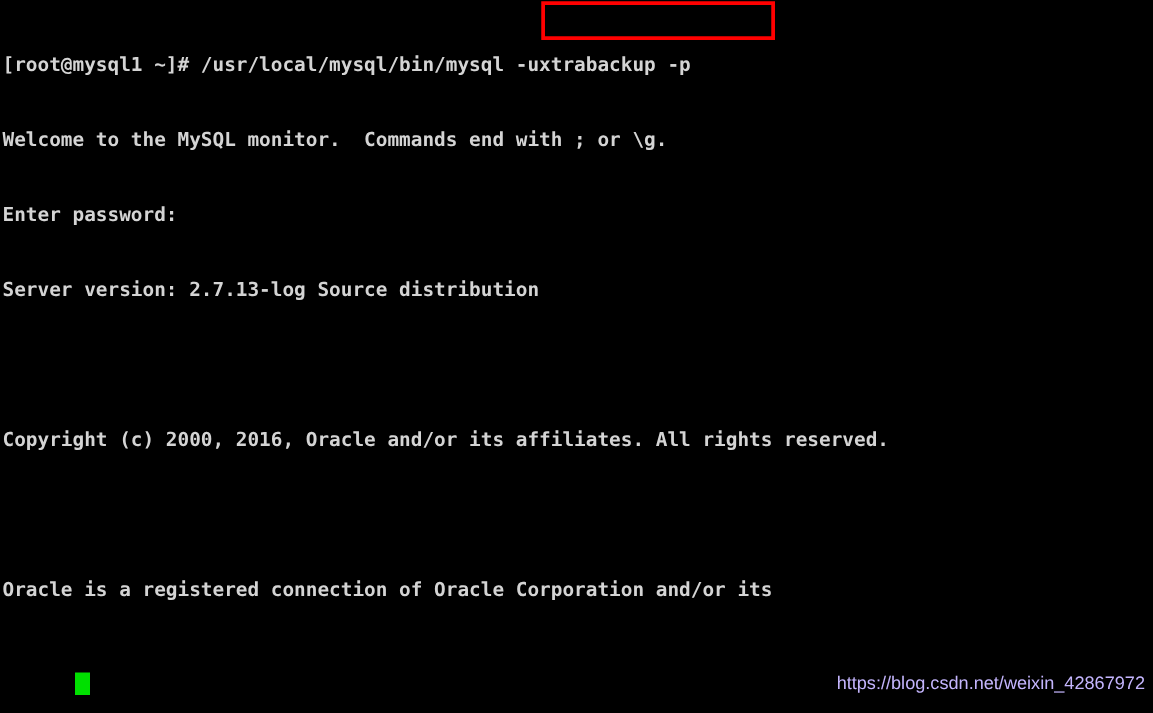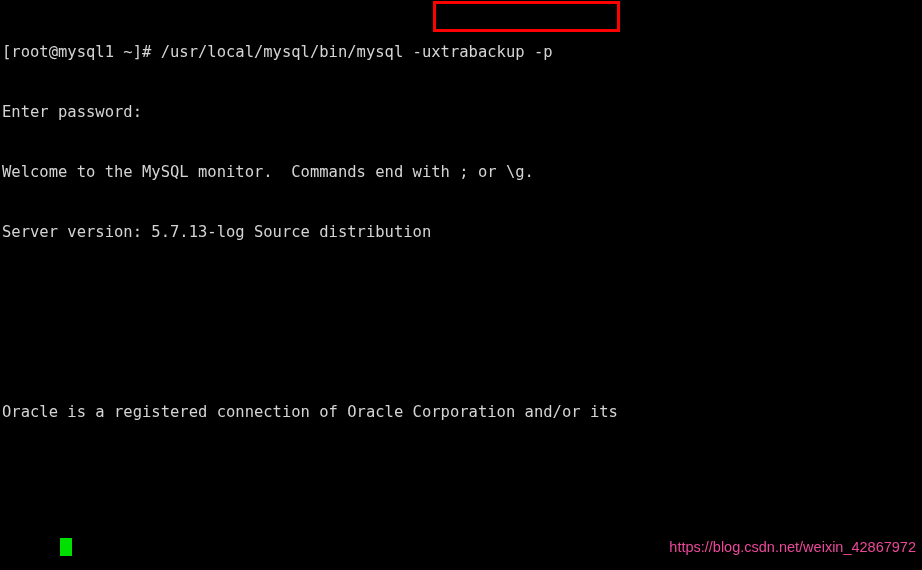--- a/index.html
+++ b/index.html
@@ -24,20 +24,21 @@
     height: 570px;
     background: #000000;
     color: #d4d4d4;
     font-family: "DejaVu Sans Mono", "Liberation Mono", monospace;
     font-size: 15.5px;
     line-height: 20px;
     white-space: pre;
     padding: 2px 0 0 2px;
     box-sizing: border-box;
     letter-spacing: 0px;
+    font-weight: bold;
   }
 
   .tline {
     height: 20px;
     white-space: pre;
     display: block;
     font-family: "DejaVu Sans Mono", "Liberation Mono", monospace;
   }
   .tline.blank {
     height: 20px;
@@ -76,24 +77,25 @@
     line-height: 18px;
     white-space: pre;
     letter-spacing: 0px;
   }
 </style>
 </head>
 <body>
 
 <div id="terminal" style="color: rgb(212, 212, 212); background: rgb(0, 0, 0);">
   <span class="tline">[root@mysql1 ~]# /usr/local/mysql/bin/mysql -uxtrabackup -p</span>
+  <span class="tline">Welcome to the MySQL monitor.  Commands end with ; or \g.</span>
   <span class="tline">Enter password:</span>
-  <span class="tline">Welcome to the MySQL monitor.  Commands end with ; or \g.</span>
-  <span class="tline">Server version: 5.7.13-log Source distribution</span>
+  <span class="tline">Server version: 2.7.13-log Source distribution</span>
   <span class="tline blank"></span>
+  <span class="tline">Copyright (c) 2000, 2016, Oracle and/or its affiliates. All rights reserved.</span>
   <span class="tline blank"></span>
   <span class="tline">Oracle is a registered connection of Oracle Corporation and/or its</span>
   
   
   
   
   
   
   
   
@@ -107,13 +109,13 @@
   
   
   
   
 </div>
 
 <div id="highlight-box" style="left: 433px; top: 1px; width: 187px; height: 31px; border-color: rgb(255, 0, 0);"></div>
 
 <div id="cursor-block" style="background: rgb(0, 224, 0);"></div>
 
-<div id="watermark" style="color: #ec4899;">https://blog.csdn.net/weixin_42867972</div>
+<div id="watermark" style="color: #c4b5fd;">https://blog.csdn.net/weixin_42867972</div>
 
 </body></html>

